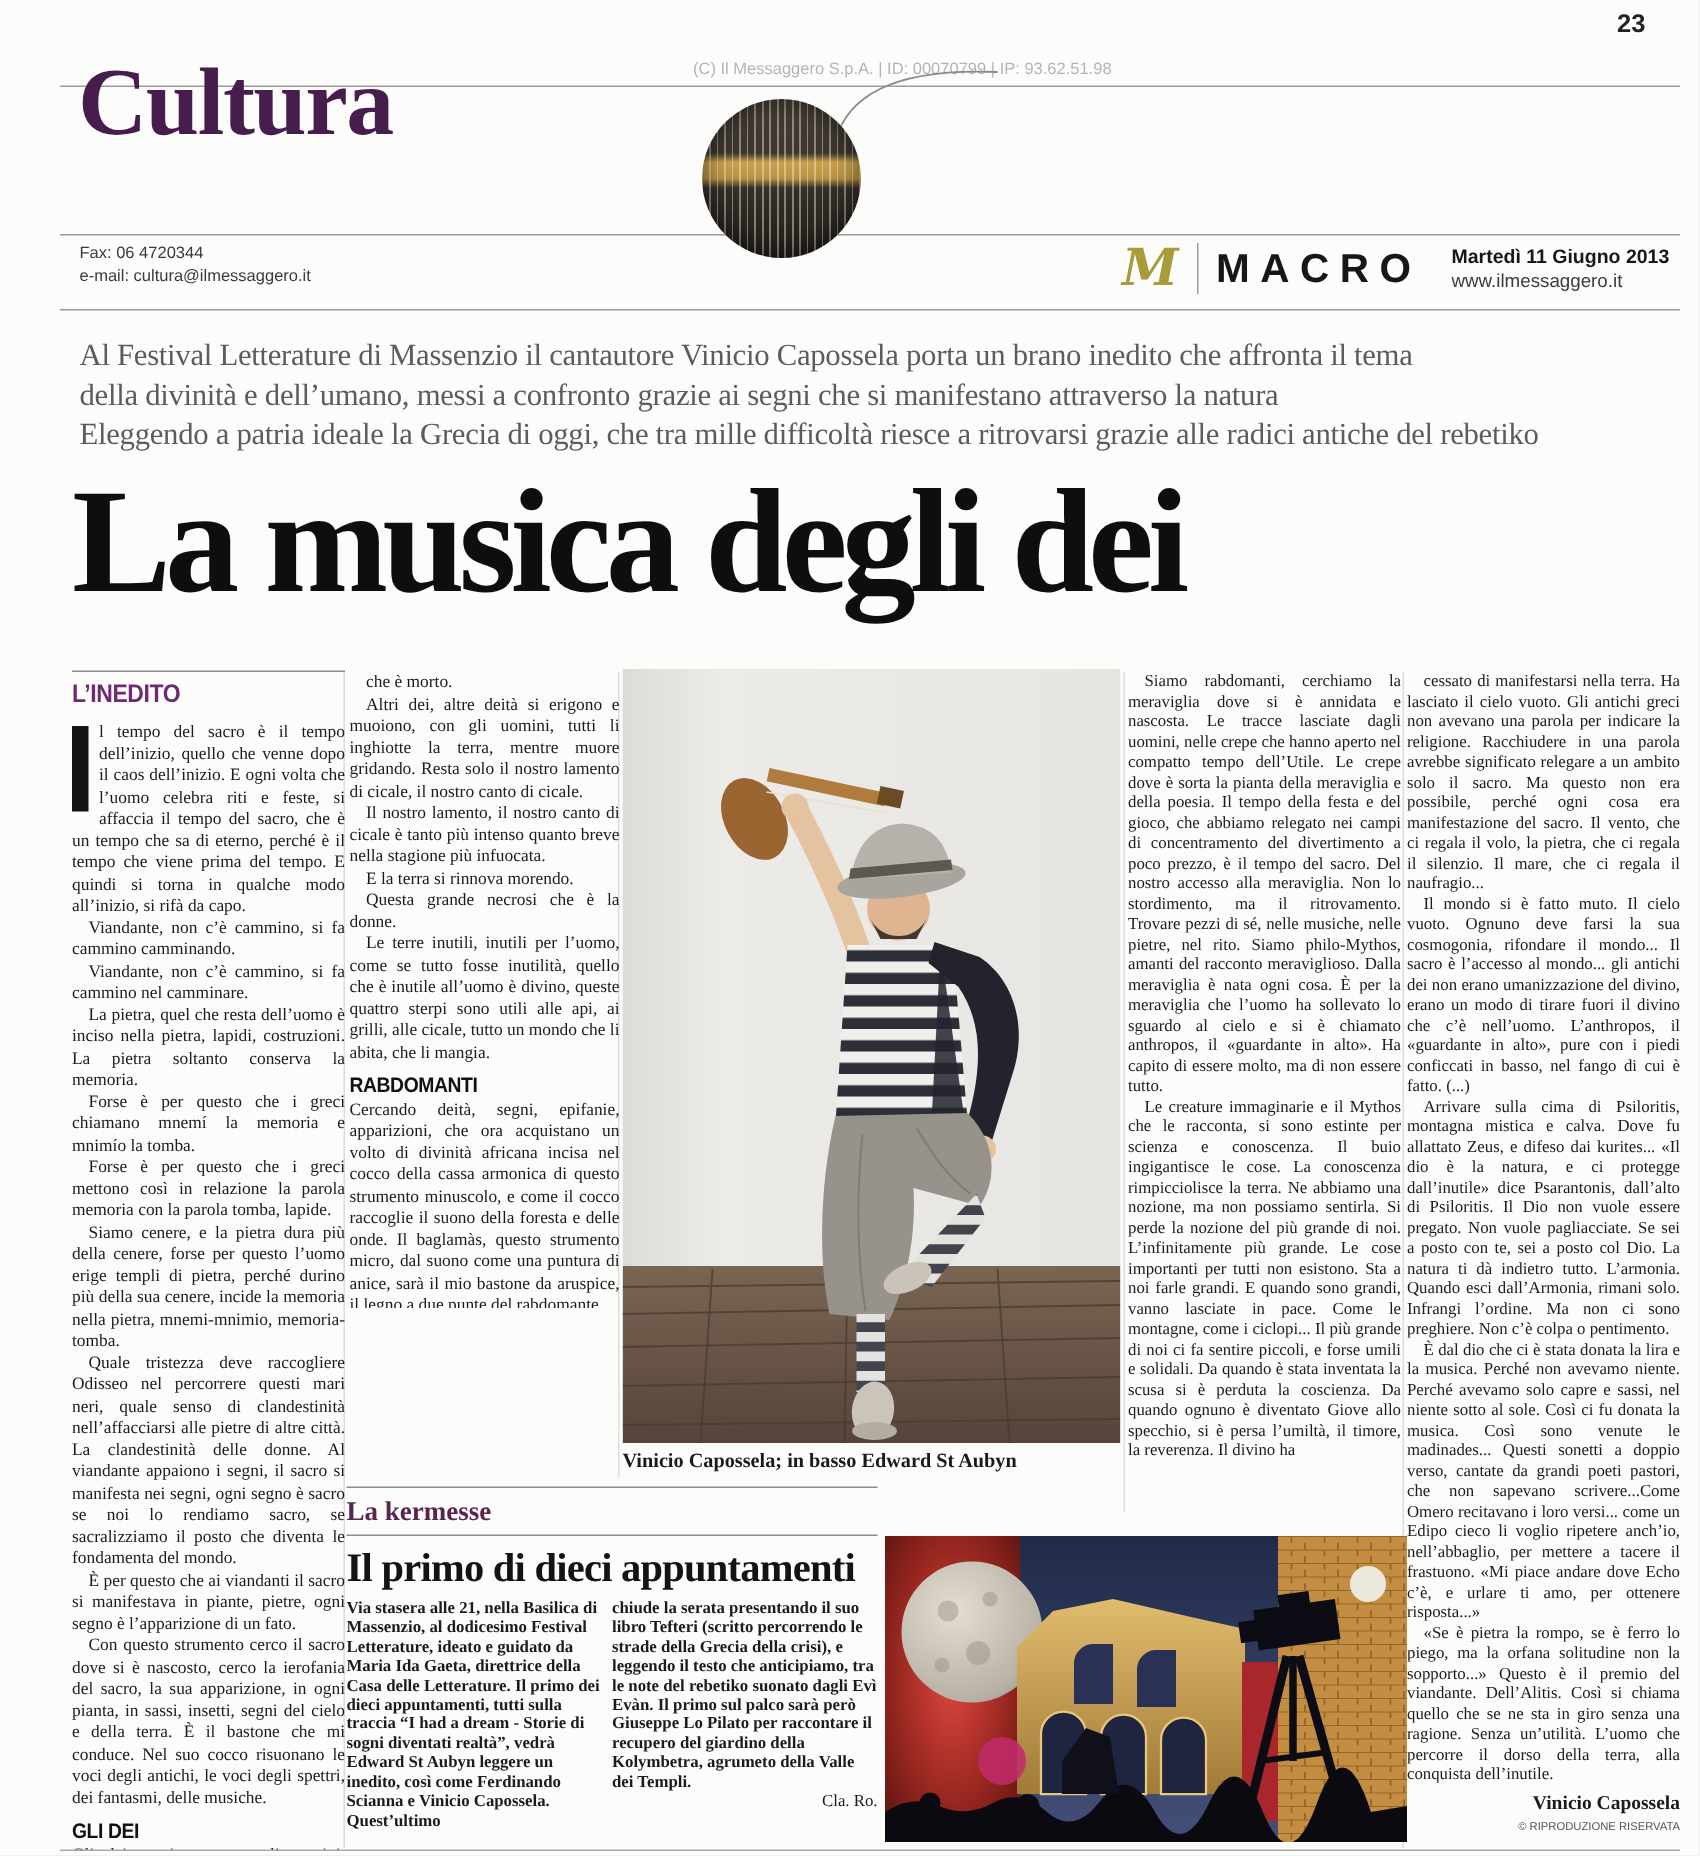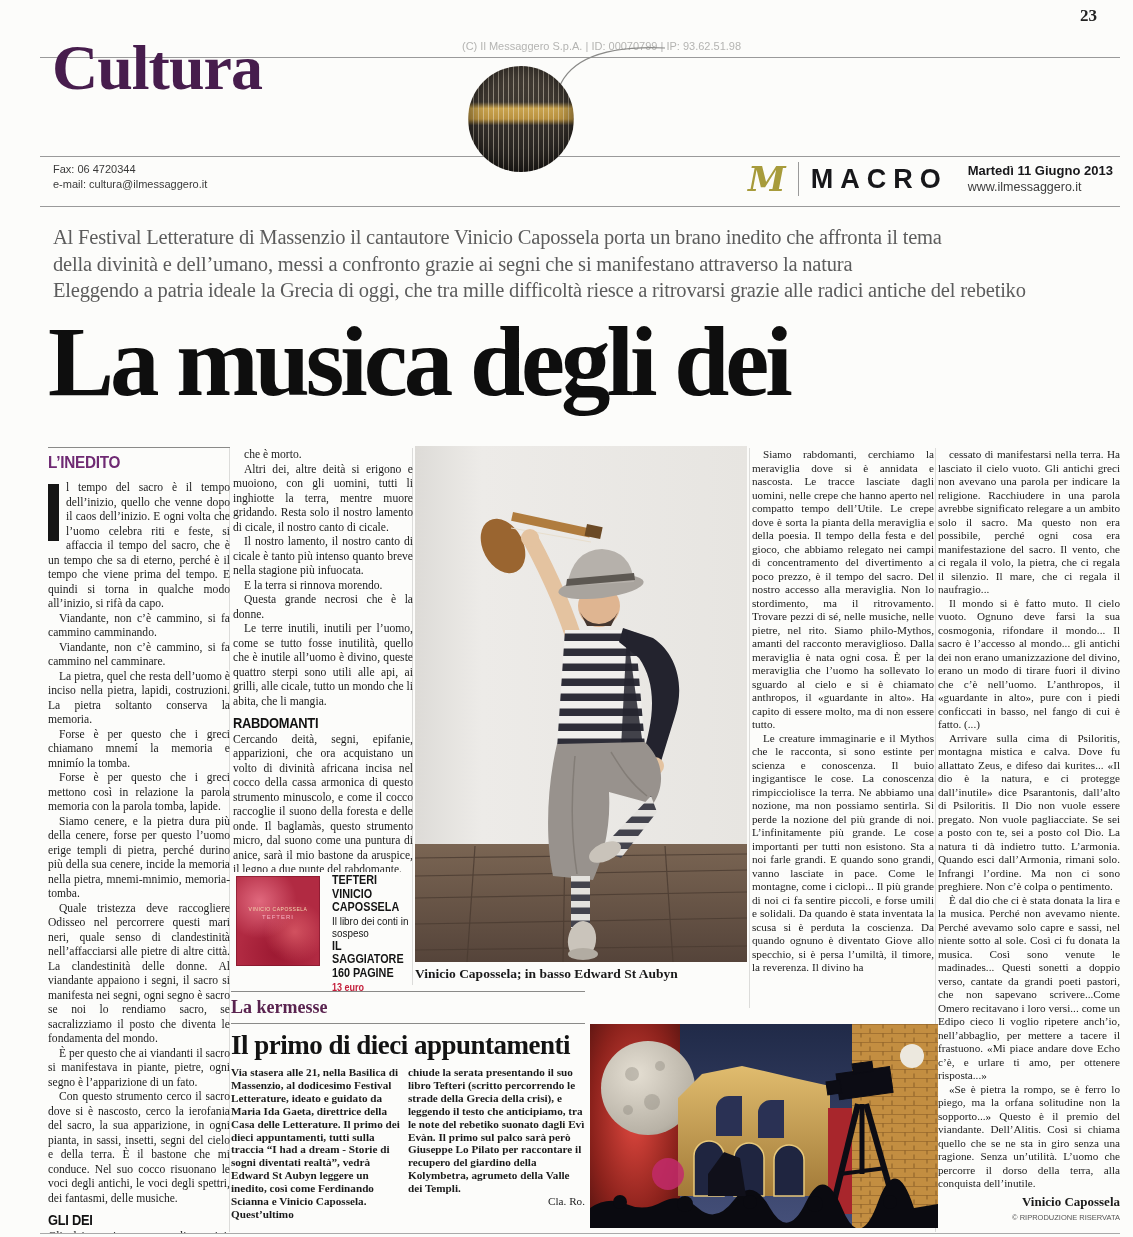--- a/index.html
+++ b/index.html
@@ -2,21 +2,21 @@
 <html><head>
 <meta charset="utf-8">
 <style>
   html,body{margin:0;padding:0;background:#e8e8e6;}
   .page{position:relative;width:1133px;height:1237px;background:#fcfcfa;margin:0 auto;
         font-family:"Liberation Serif",serif;color:#1b1b1b;overflow:hidden;}
   .abs{position:absolute;}
   .hrule{position:absolute;height:1px;background:#9a9a9a;}
   .vrule{position:absolute;width:1px;background:#dcdcda;}
 
-  .pagenum{font-family:Liberation Serif, serif;font-weight:bold;font-size:17px;color:#222;}
+  .pagenum{font-family:Liberation Sans, sans-serif;font-weight:bold;font-size:17px;color:#222;}
   .masthead{font-size:64px;font-weight:bold;color:#471d4d;letter-spacing:-1px;line-height:1;}
   .copyline{font-family:"Liberation Sans",sans-serif;font-size:11px;color:#b4b4b2;}
   .contact{font-family:"Liberation Sans",sans-serif;font-size:11px;color:#3a3a3a;line-height:15px;}
   .teaser{font-family:"Liberation Sans",sans-serif;font-weight:bold;font-size:15.5px;line-height:16.5px;
           color:#b0212e;letter-spacing:-0.2px;}
   .teaser div{transform:scaleX(.92);transform-origin:left;}
   .circlephoto{width:106px;height:106px;border-radius:50%;overflow:hidden;
       background:
         repeating-linear-gradient(90deg, rgba(245,235,215,.45) 0 1px, rgba(0,0,0,0) 1px 5px),
         linear-gradient(180deg,#453e36 0%,#3c362f 34%,#c9a34e 40%,#b8913f 50%,#332e29 56%,#2a2622 78%,#1f1c19 100%);
@@ -155,35 +155,20 @@
         <p>E la terra si rinnova morendo.</p>
         <p>Questa grande necrosi che è la donne.</p>
         <p>Le terre inutili, inutili per l’uomo, come se tutto fosse inutilità, quello che è inutile all’uomo è divino, queste quattro sterpi sono utili alle api, ai grilli, alle cicale, tutto un mondo che li abita, che li mangia.</p>
       </div>
     <div class="subhead">RABDOMANTI</div>
     <div>
         <p class="noindent">Cercando deità, segni, epifanie, apparizioni, che ora acquistano un volto di divinità africana incisa nel cocco della cassa armonica di questo strumento minuscolo, e come il cocco raccoglie il suono della foresta e delle onde. Il baglamàs, questo strumento micro, dal suono come una puntura di anice, sarà il mio bastone da aruspice, il legno a due punte del rabdomante.</p>
       </div>
   </div>
 
-  <div class="abs" style="left:233px;top:872px;width:182px;height:100px;">
-    <div class="bookcover">
-      <div class="bc-author">VINICIO CAPOSSELA</div>
-      <div class="bc-title">TEFTERI</div>
-    </div>
-    <div class="bookinfo">
-      <div class="bi-b">TEFTERI</div>
-      <div class="bi-b">VINICIO</div>
-      <div class="bi-b">CAPOSSELA</div>
-      <div class="bi-n">Il libro dei conti in sospeso</div>
-      <div class="bi-b">IL SAGGIATORE</div>
-      <div class="bi-b">160 PAGINE</div>
-      <div class="bi-price">13 euro</div>
-    </div>
-  </div>
 
   <div class="photo-main" style="left:415px;top:446px;width:332px;height:516px;">
     <svg width="332" height="516" viewBox="0 0 332 516">
       <defs>
         <pattern id="stripes" width="10" height="15" patternUnits="userSpaceOnUse">
           <rect width="10" height="15" fill="#f0efec"></rect>
             <rect y="7.5" width="10" height="7.5" fill="#2e2e38"></rect>
         </pattern>
         <pattern id="sock" width="8" height="13" patternUnits="userSpaceOnUse">
           <rect width="8" height="13" fill="#e4e2de"></rect>

